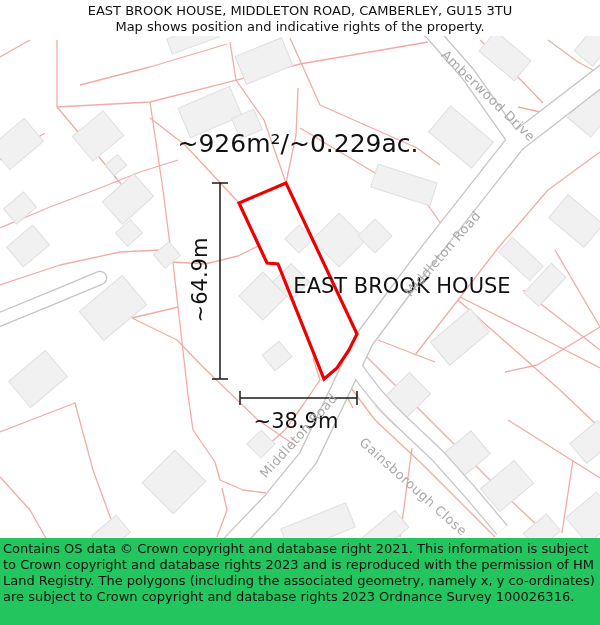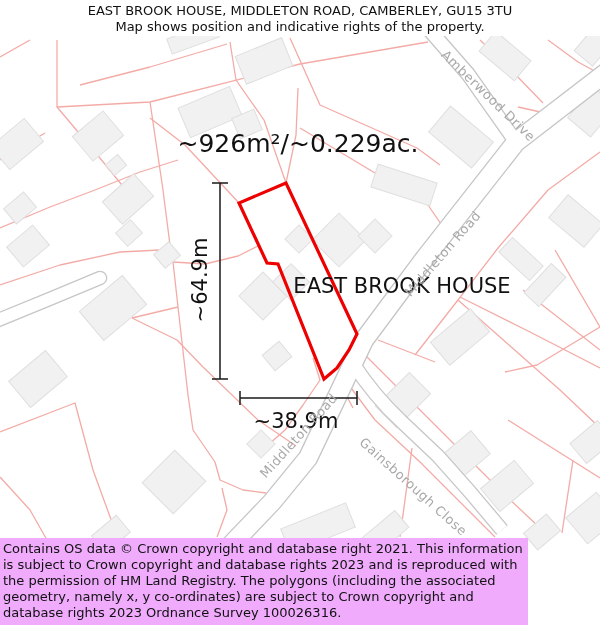--- a/index.html
+++ b/index.html
@@ -4,21 +4,21 @@
 <style>
   html,body{margin:0;padding:0;}
   body{width:600px;height:625px;position:relative;background:#fff;
        font-family:"DejaVu Sans","Liberation Sans",sans-serif;overflow:hidden;}
   .stage{position:absolute;inset:0;width:600px;height:625px;}
   svg{position:absolute;top:0;left:0;}
   .titlebar{position:absolute;top:0;left:0;width:600px;height:36px;background:#ffffff;
             text-align:center;z-index:5;}
   .titlebar .t1,.titlebar .t2{font-size:13px;line-height:16px;color:#111;}
   .titlebar .t1{padding-top:3px;}
-  .footer{position:absolute;top:538px;left:0;width:528px;height:87px;background:#f0abfc;
+  .footer{position:absolute;top:538px;left:0;width:600px;height:87px;background:#22c55e;
           z-index:5;box-sizing:border-box;padding:3px 4px 0 3px;}
   .footer p{margin:0;font-size:13px;line-height:16px;color:#111;}
   text{font-family:"DejaVu Sans","Liberation Sans",sans-serif;}
   .maplabel{fill:#111;}
   .roadlabel{fill:#a8a8a8;letter-spacing:0.5px;}
 </style>
 </head>
 <body>
 
 <div class="stage">

